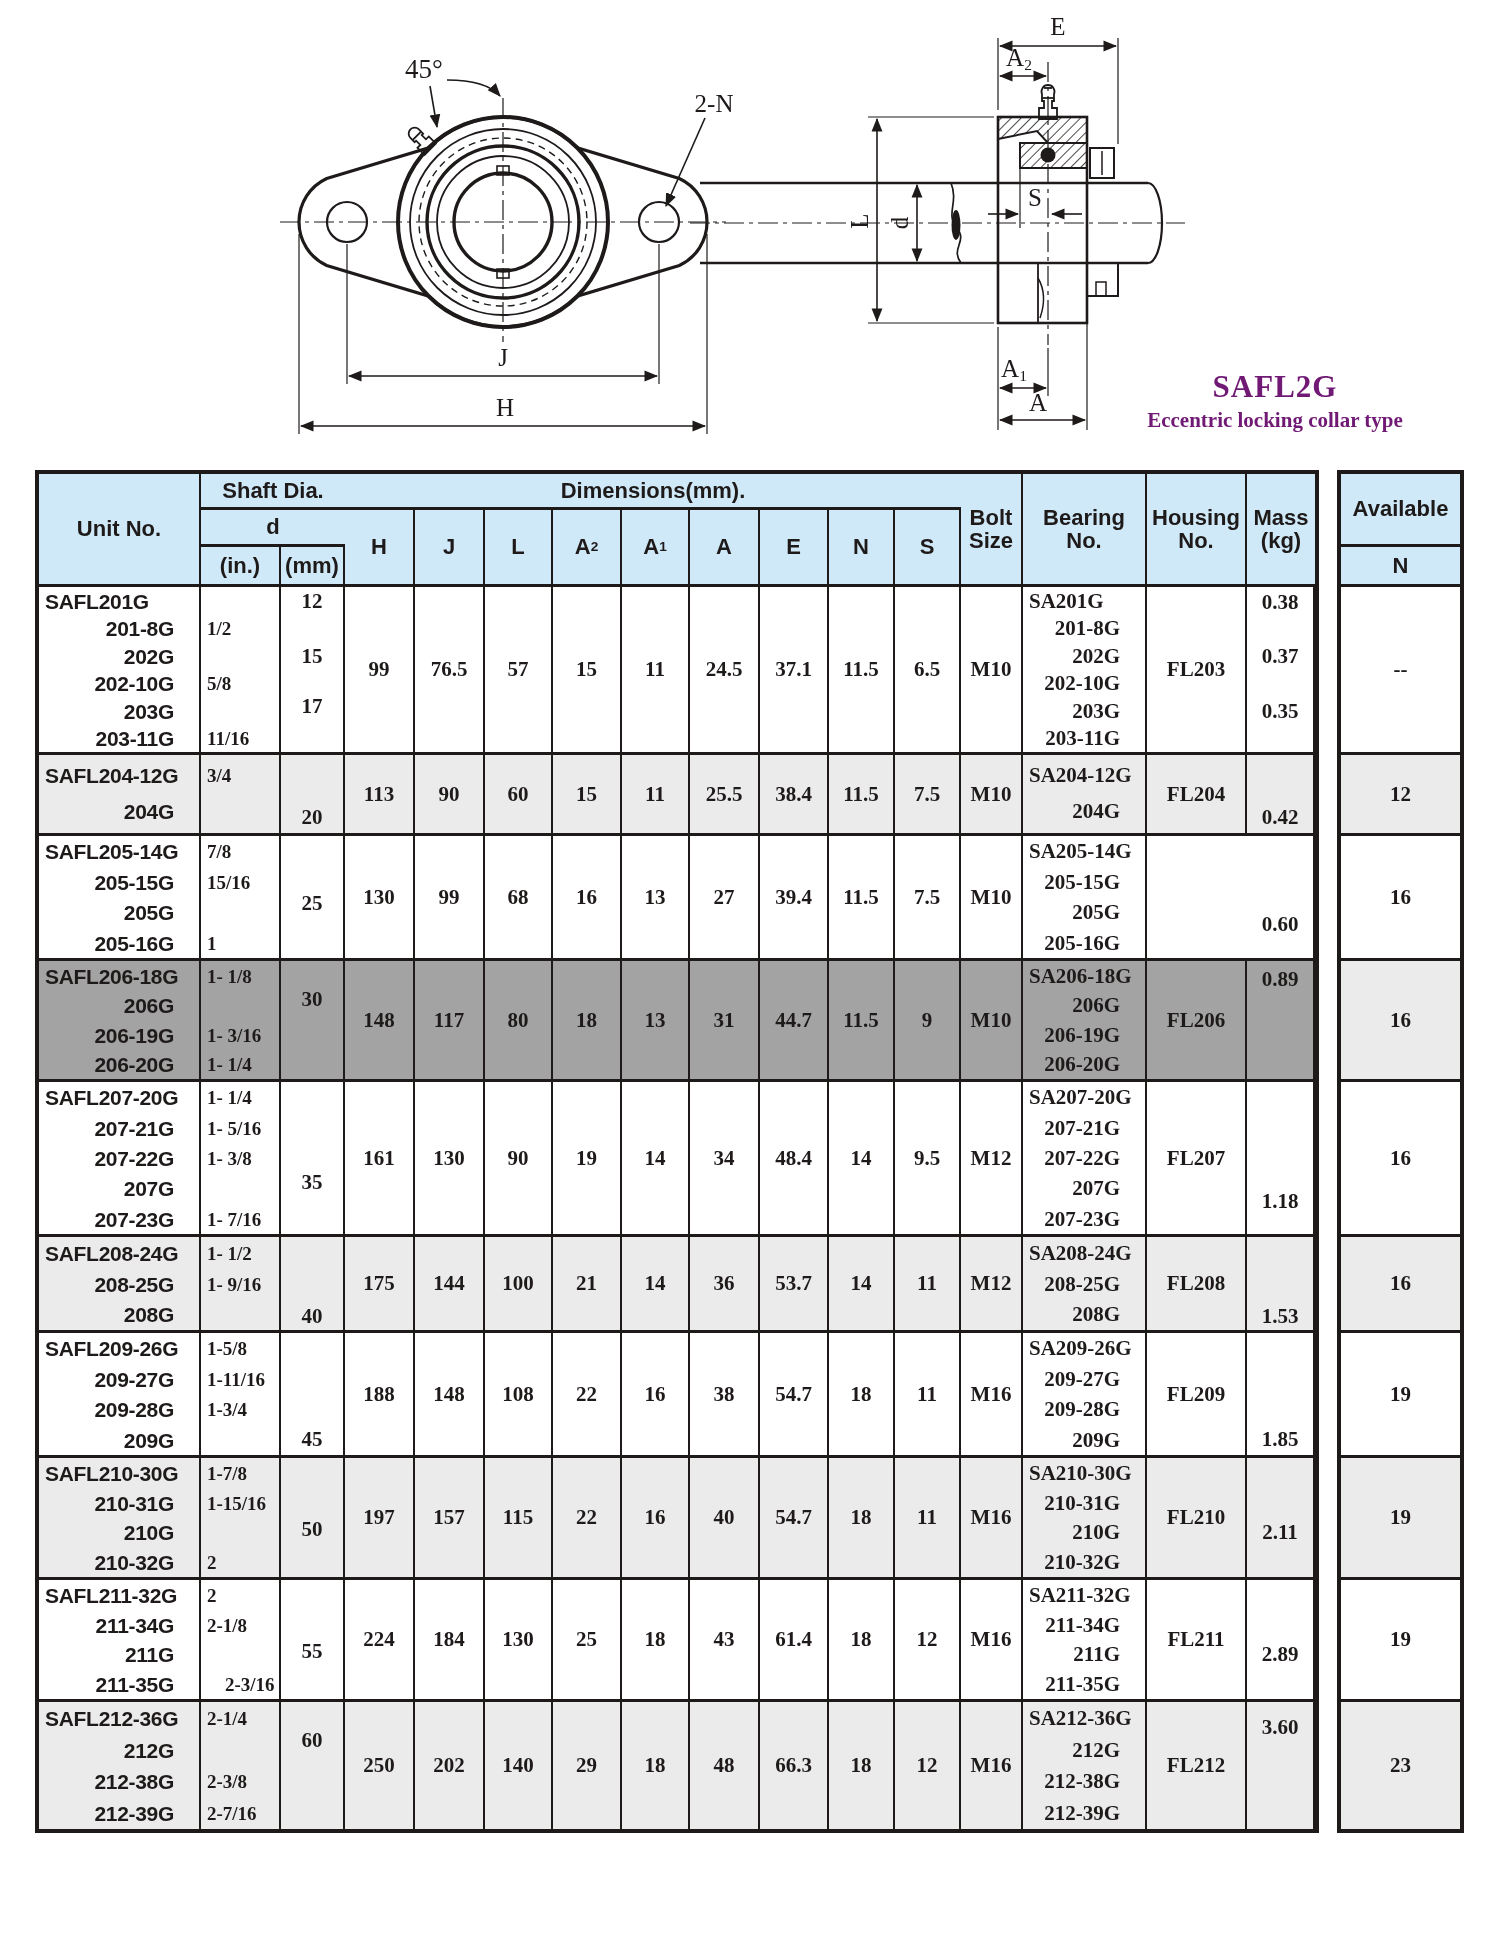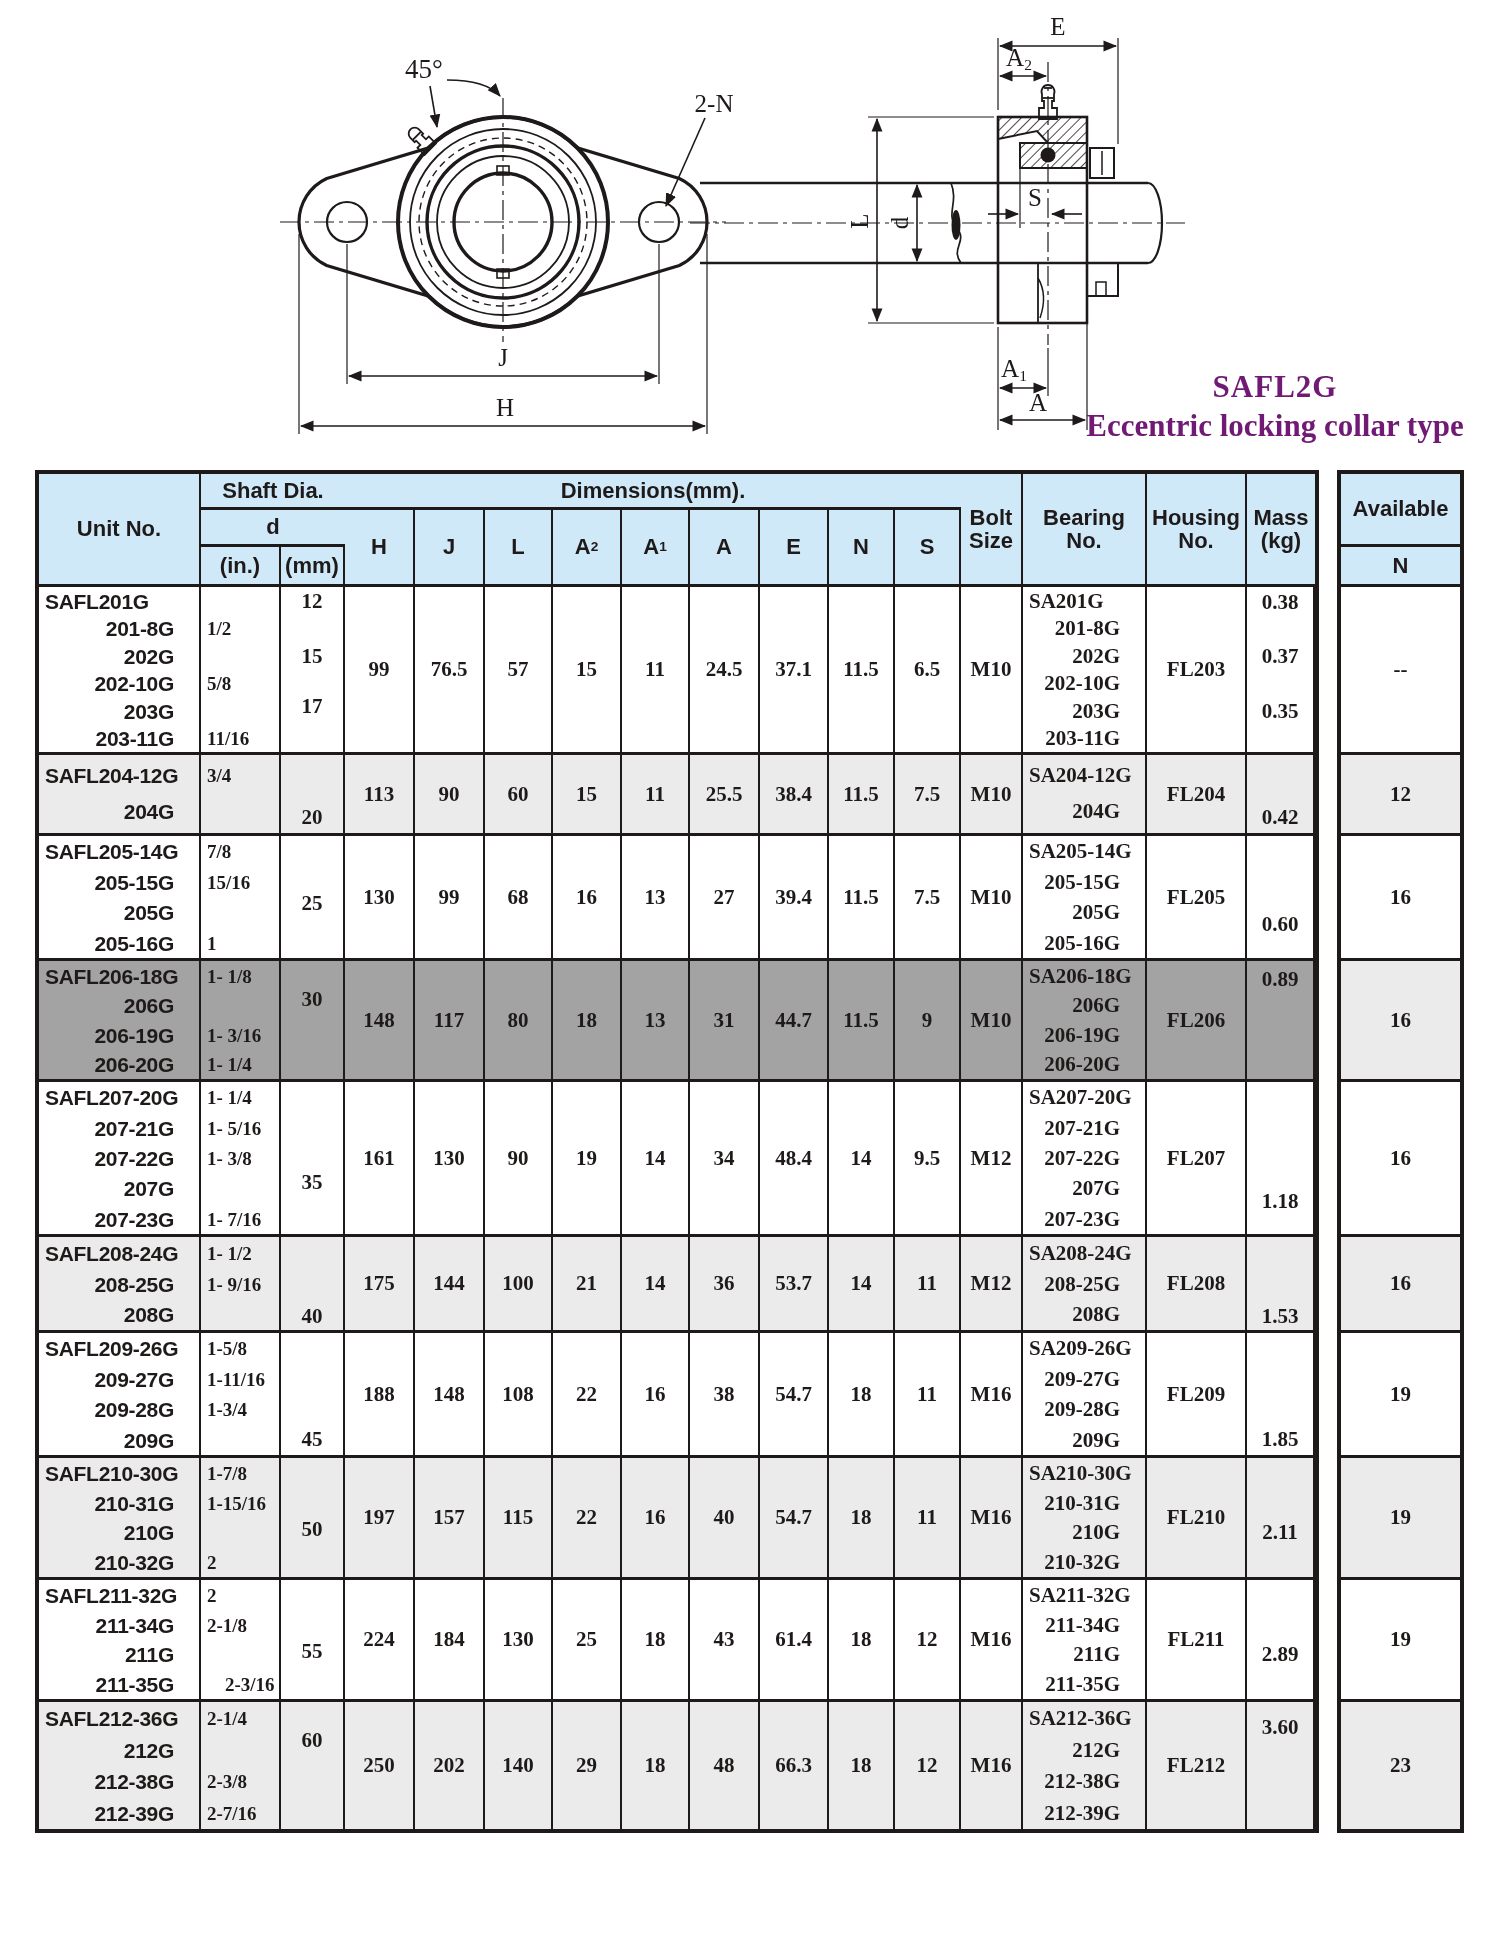--- a/index.html
+++ b/index.html
@@ -8,21 +8,21 @@
   
   .dlab{position:absolute;transform:translate(-50%,-50%);font-family:"Liberation Serif",serif;
         font-size:25px;font-weight:500;color:#1f1a1a;white-space:nowrap;}
   .dlab.rot{transform:translate(-50%,-50%) rotate(-90deg);}
   .dlab.big{font-size:27px;}
   .sub{font-size:0.62em;vertical-align:-0.28em;}
   
   .title-block{position:absolute;left:1055px;top:370px;width:440px;text-align:center;
                font-family:"Liberation Serif",serif;font-weight:bold;line-height:1.08;}
   .title-series{font-size:31px;letter-spacing:1px;}
-  .title-sub{font-size:31px;margin-top:6px;}
+  .title-sub{font-size:21px;margin-top:6px;}
   
   .spec-table{position:absolute;left:35px;top:470px;border:4px solid #1f1a1a;background:#fff;}
   .avail-table{position:absolute;left:1337px;top:470px;border:4px solid #1f1a1a;background:#fff;}
   .thead{position:relative;border-bottom:3px solid #1f1a1a;}
   .hcell{position:absolute;box-sizing:border-box;display:flex;align-items:center;justify-content:center;
          font-weight:bold;font-size:22px;white-space:pre-line;text-align:center;line-height:1.05;}
   .br2{border-right:2px solid #1f1a1a;}
   .bb3{border-bottom:3px solid #1f1a1a;}
   .trow{position:relative;border-bottom:3px solid #1f1a1a;}
   .trow:last-child{border-bottom:none;}
@@ -358,23 +358,20 @@
         </div>
         <div class="bcell center serif br2" style="left: 922px; width: 62px;">
           <span>M10</span>
         </div>
         <div class="bcell sercell br2" style="left: 984px; width: 124px;">
           <div class="entry e-left" style="top: 12.5%;">SA205-14G</div>
           <div class="entry e-right" style="top: 37.5%;">205-15G</div>
           <div class="entry e-right" style="top: 62.5%;">205G</div>
           <div class="entry e-right" style="top: 87.5%;">205-16G</div>
         </div>
-        <div class="bcell center serif br2" style="left: 1108px; width: 100px;">
-          <span>FL205</span>
-        </div>
         <div class="bcell sercell br2" style="left: 1208px; width: 68px;">
           <div class="entry e-center" style="top: 72%;">0.60</div>
         </div>
       </div>
       <div class="trow" style="height: 118px; width: 1276px; background: #a3a3a3;">
         <div class="bcell unitcell br2" style="left: 0px; width: 162px;">
           <div class="entry e-left" style="top: 12.5%;">SAFL206-18G</div>
           <div class="entry e-right" style="top: 37.5%;">206G</div>
           <div class="entry e-right" style="top: 62.5%;">206-19G</div>
           <div class="entry e-right" style="top: 87.5%;">206-20G</div>

